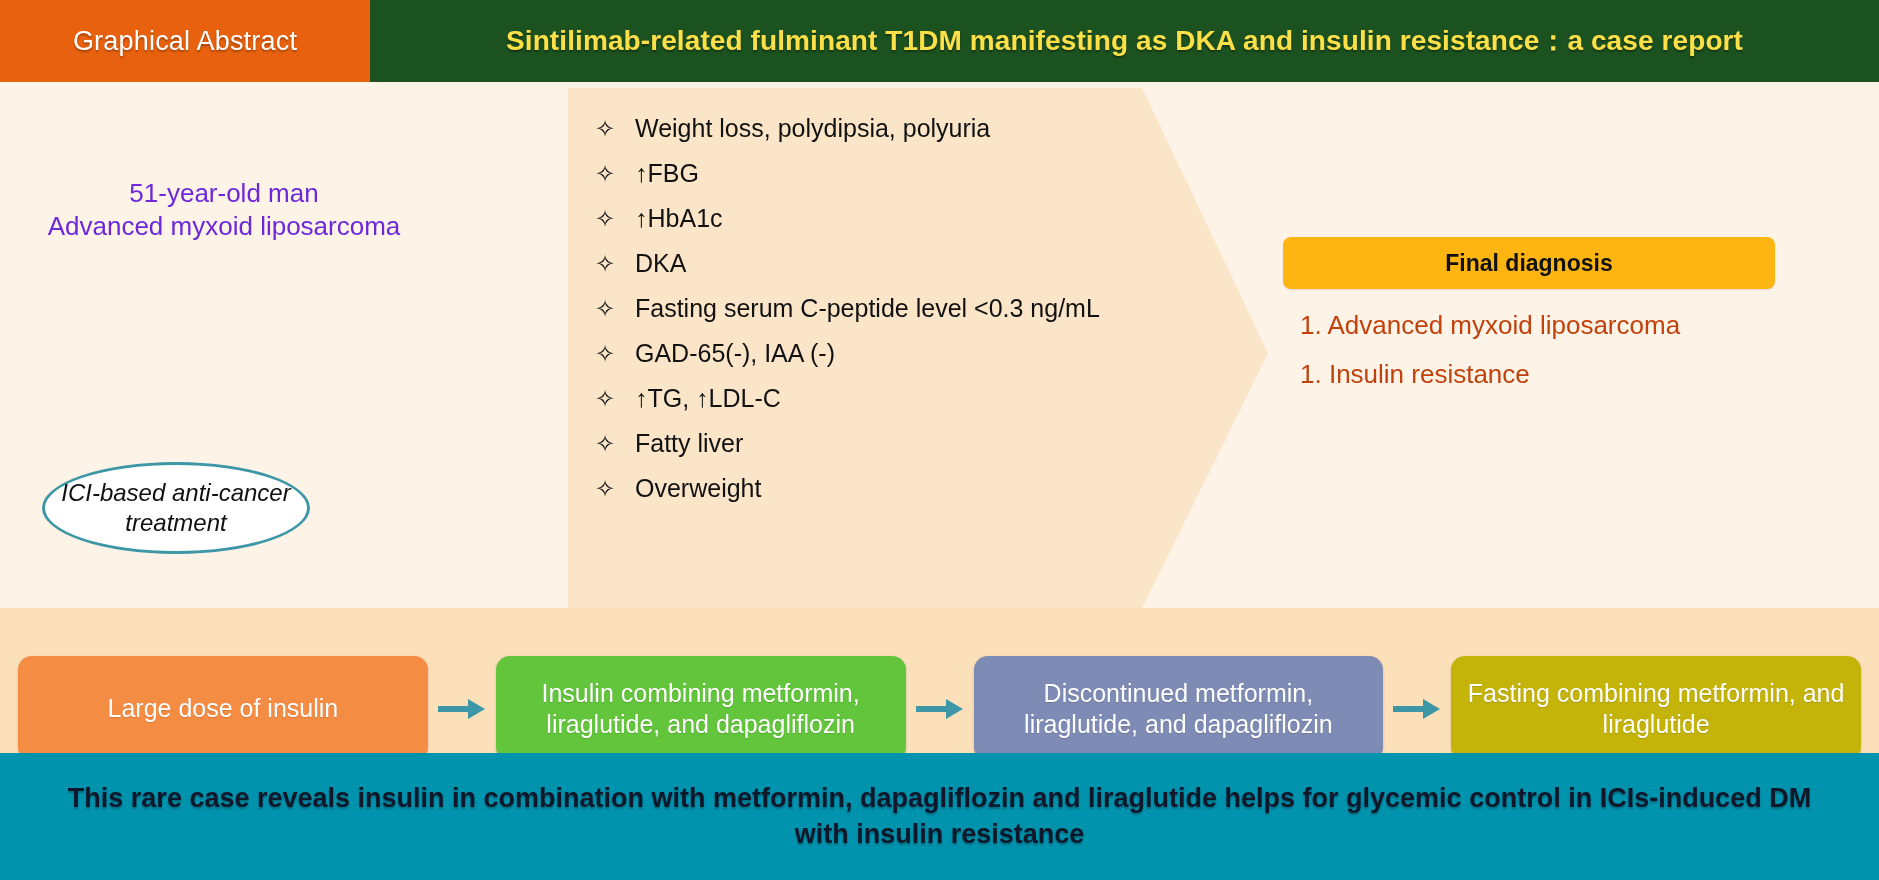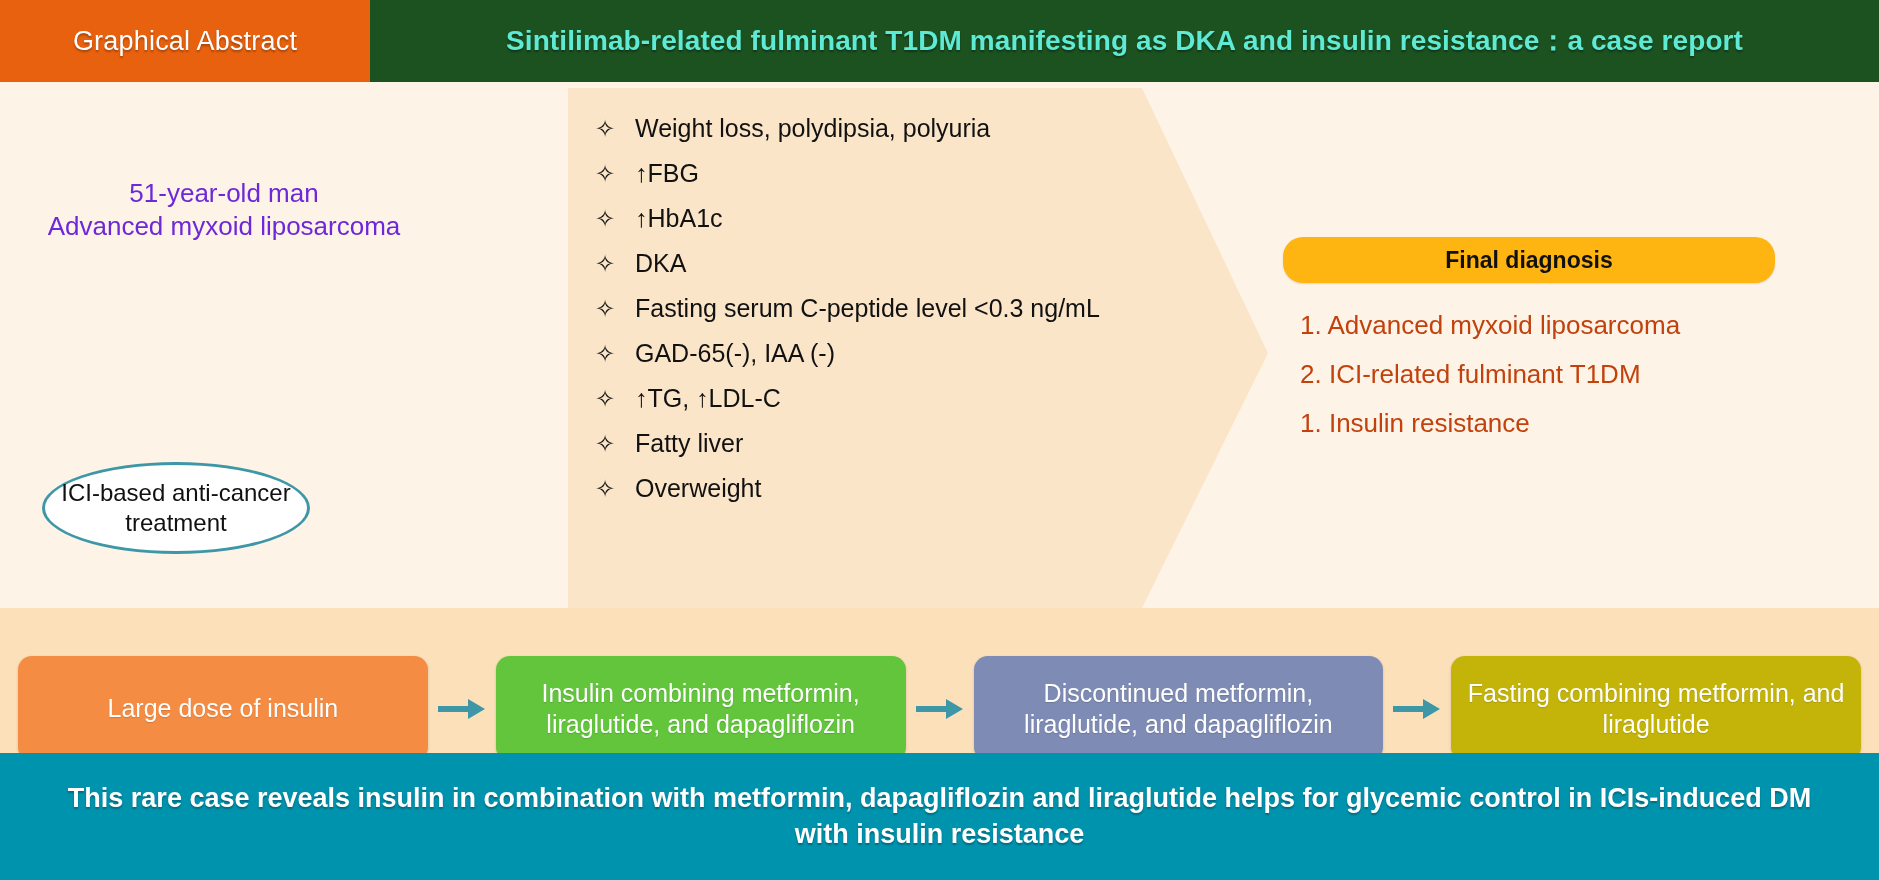--- a/index.html
+++ b/index.html
@@ -36,21 +36,21 @@
     font-size: 27px;
     letter-spacing: .2px;
     text-shadow: 0 2px 2px rgba(0,0,0,.30);
   }
   .header-title {
     flex: 1;
     background: #1C5220;
     display: flex;
     align-items: center;
     justify-content: center;
-    color: #5eead4;
+    color: #fde047;
     font-weight: bold;
     font-size: 28px;
     letter-spacing: .1px;
     text-shadow: 0 2px 2px rgba(0,0,0,.35);
     padding: 0 14px;
     box-sizing: border-box;
     text-align: center;
   }
 
   
@@ -73,20 +73,21 @@
     border-radius: 50%;
     background: #FFFFFF;
     display: flex;
     align-items: center;
     justify-content: flex-end;
     text-align: center;
     font-size: 24px;
     color: #111111;
     line-height: 1.25;
     box-sizing: border-box;
+    font-style: italic;
   }
 
   
   .chevron {
     position: absolute;
     left: 568px; top: 88px;
     width: 700px; height: 520px;
     background: #FBE5C9;
     -webkit-clip-path: polygon(0 0, 82% 0, 100% 51%, 82% 100%, 0 100%);
     clip-path: polygon(0 0, 82% 0, 100% 51%, 82% 100%, 0 100%);
@@ -109,23 +110,23 @@
     flex: none;
     font-size: 24px;
     line-height: 1;
     color: #111111;
   }
 
   
   .dx-box {
     position: absolute;
     left: 1283px; top: 237px;
-    width: 492px; height: 46px;
+    width: 492px; height: 52px;
     background: #FFB511;
-    border-radius: 20px;
+    border-radius: 8px;
     display: flex;
     align-items: center;
     justify-content: center;
     font-weight: bold;
     font-size: 23px;
     color: #111111;
     box-shadow: 0 1px 2px rgba(0,0,0,.12);
   }
   .dx-list {
     position: absolute;
@@ -189,21 +190,21 @@
   
   .conclusion {
     position: absolute;
     left: 0; top: 753px;
     width: 1879px; height: 127px;
     background: #0093AE;
     display: flex;
     align-items: center;
     justify-content: center;
     text-align: center;
-    color: #ffffff;
+    color: #0f172a;
     font-weight: bold;
     font-size: 27px;
     line-height: 1.3;
     padding: 0 46px;
     box-sizing: border-box;
     text-shadow: 0 2px 2px rgba(0,0,0,.28);
   }
 </style>
 </head>
 <body>
@@ -261,21 +262,20 @@
       <span class="star">✧</span>
       <span>Overweight</span>
     </div>
   </div>
 
   <div class="dx-box">
     <span>Final diagnosis</span>
   </div>
   <div class="dx-list">
     <div class="dx-item">1. Advanced myxoid liposarcoma</div>
-    <div class="dx-item">2. ICI-related fulminant T1DM</div>
     <div class="dx-item">1. Insulin resistance</div>
   </div>
 
   <div class="band"></div>
   <div class="flow">
     <div class="flow-box fb1">
       <span>Large dose of insulin</span>
     </div>
     <div class="arrow">
       <svg width="48" height="26" viewBox="0 0 48 26" aria-hidden="true">

